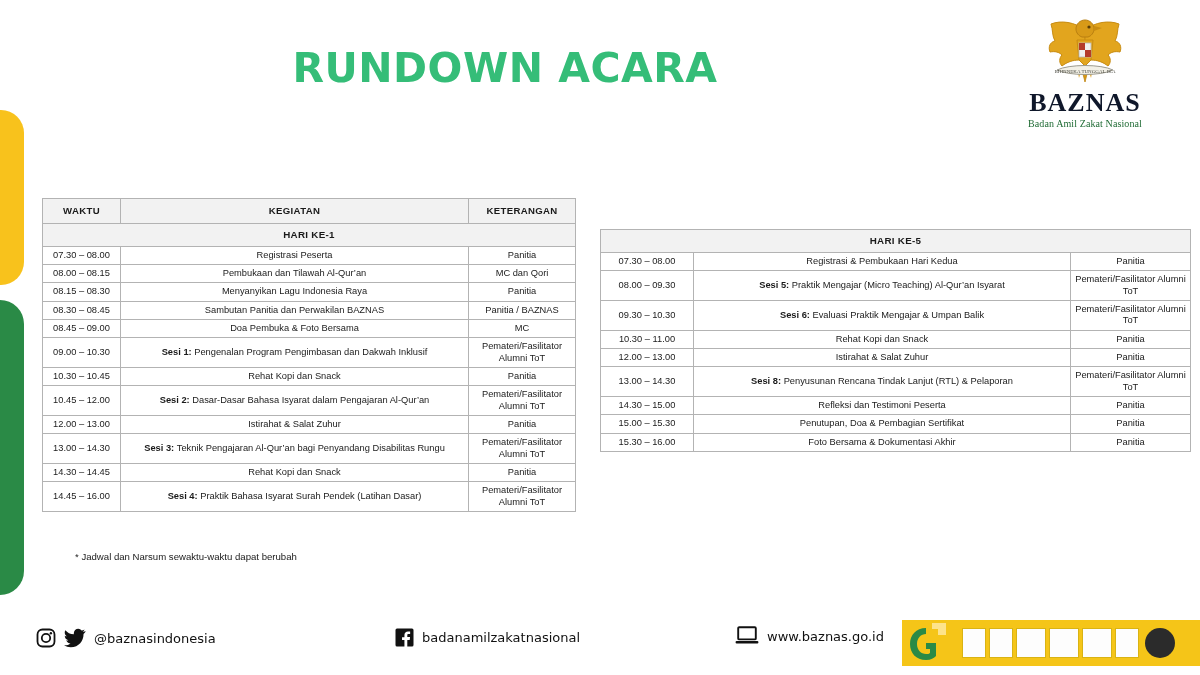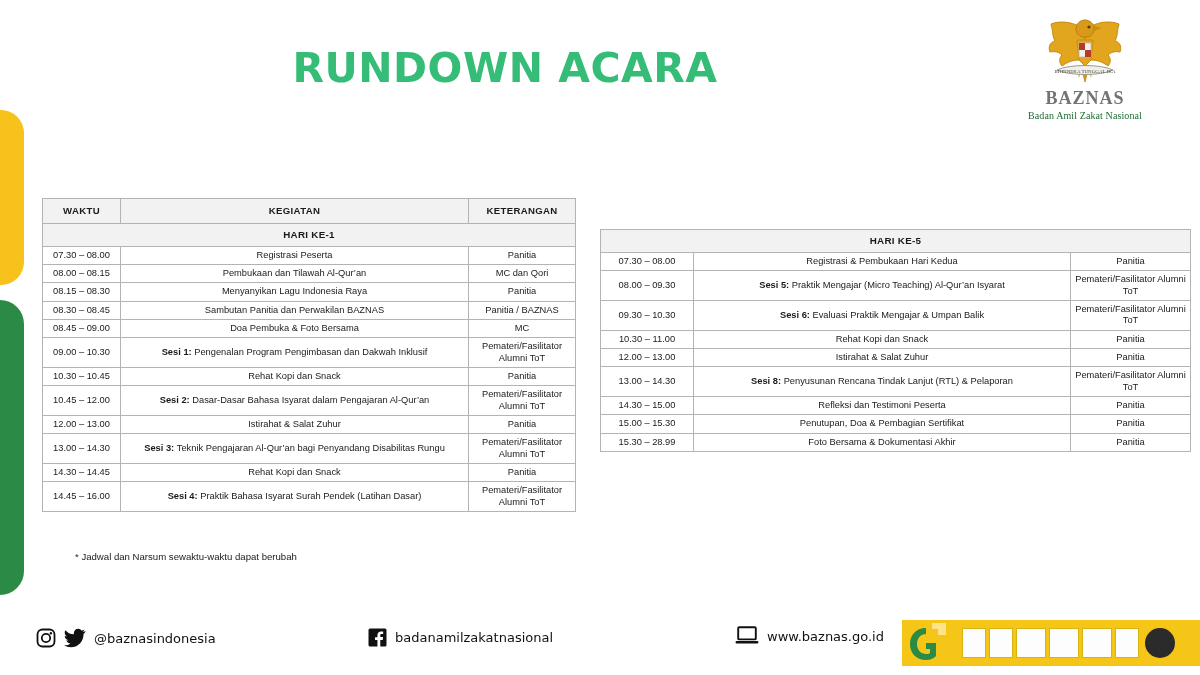--- a/index.html
+++ b/index.html
@@ -47,22 +47,22 @@
   .logo {
     position: absolute;
     left: 1010px; top: 14px;
     width: 150px;
     text-align: center;
   }
   .logo .garuda { display: block; margin: 0 auto; }
   .logo .brand {
     font-family: "Liberation Serif", serif;
     font-weight: bold;
-    font-size: 18px;
-    color: #737373;
+    font-size: 26px;
+    color: #0f172a;
     letter-spacing: 1px;
     line-height: 1.05;
     margin-top: 1px;
   }
   .logo .tagline {
     font-family: "Liberation Serif", serif;
     font-size: 10px;
     color: #1f6b34;
     letter-spacing: .1px;
     margin-top: 2px;
@@ -128,21 +128,21 @@
   
   .footer-item {
     position: absolute;
     display: flex;
     align-items: center;
     gap: 8px;
     font-size: 13.5px;
     color: #111;
   }
   #footer-social-1 { left: 36px; top: 628px; }
-  #footer-social-2 { left: 368px; top: 628px; }
+  #footer-social-2 { left: 395px; top: 628px; }
   #footer-web      { left: 735px; top: 626px; }
   .footer-item .label { font-family: "DejaVu Sans", sans-serif; font-size: 13px; }
 
   
   .cert-banner {
     position: absolute;
     left: 902px; top: 620px;
     width: 298px; height: 46px;
     background: #f5c518;
     display: flex;
@@ -335,21 +335,21 @@
           <td class="c-time">14.30 – 15.00</td>
           <td class="c-act">Refleksi dan Testimoni Peserta</td>
           <td class="c-note">Panitia</td>
         </tr>
         <tr>
           <td class="c-time">15.00 – 15.30</td>
           <td class="c-act">Penutupan, Doa &amp; Pembagian Sertifikat</td>
           <td class="c-note">Panitia</td>
         </tr>
         <tr>
-          <td class="c-time">15.30 – 28.99</td>
+          <td class="c-time">15.30 – 16.00</td>
           <td class="c-act">Foto Bersama &amp; Dokumentasi Akhir</td>
           <td class="c-note">Panitia</td>
         </tr>
       </tbody>
   </table>
 
   <div class="footnote">* Jadwal dan Narsum sewaktu-waktu dapat berubah</div>
 
   <div class="footer-item" id="footer-social-1">
     <svg width="20" height="20" viewBox="0 0 20 20">

